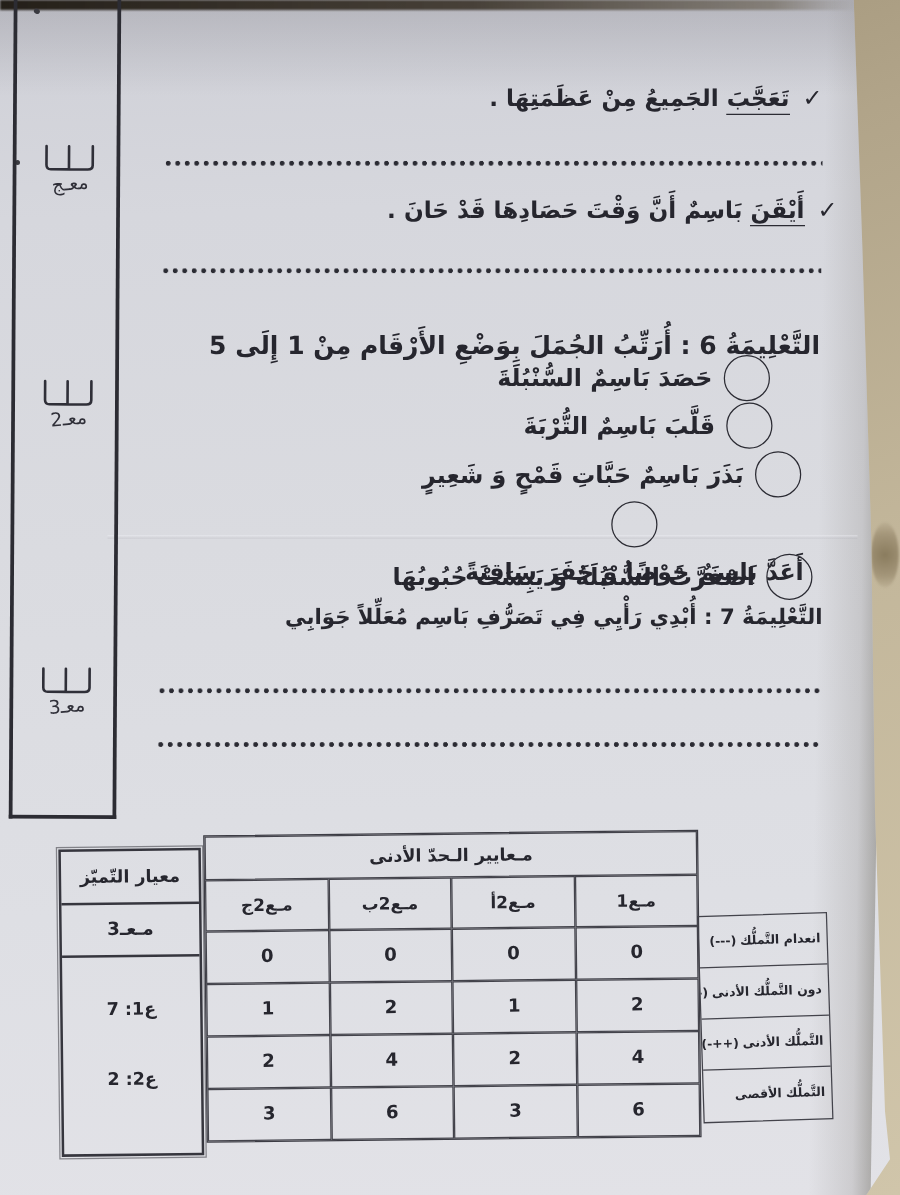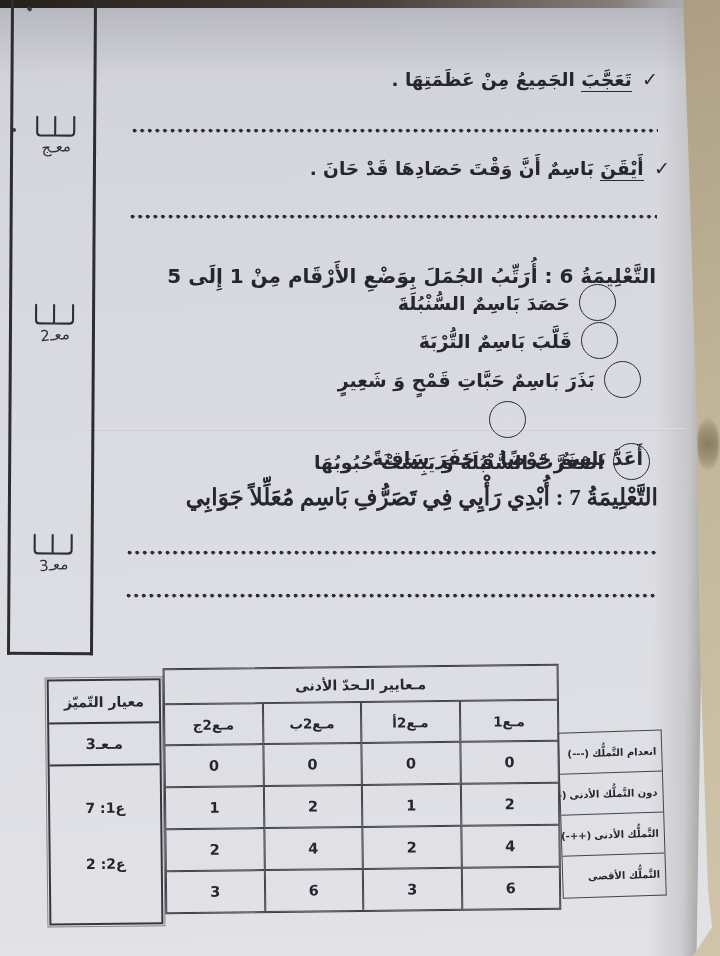--- a/index.html
+++ b/index.html
@@ -132,21 +132,21 @@
   </div>
   <div class="order-item ink" style="top:401px;right:77px;flex-direction:column;">
     <span class="circle"></span>
     <span>أَعَدَّ بَاسِمٌ حَوْضًا وَ حَفَرَ سَاقِيَةً</span>
   </div>
   <div class="order-item ink" style="top:443px;right:70px;">
     <span class="circle"></span>
     <span>اصْفَرَّتْ السُّنْبُلَةُ وَ يَبِسَتْ حُبُوبُهَا</span>
   </div>
 
-  <div class="instr ink" style="top:484px;right:62px;font-size:23px;font-family:Liberation Serif, serif;">التَّعْلِيمَةُ 7 : أُبْدِي رَأْيِي فِي تَصَرُّفِ بَاسِم مُعَلِّلاً جَوَابِي</div>
+  <div class="instr ink" style="top:484px;right:62px;font-size:17px;">التَّعْلِيمَةُ 7 : أُبْدِي رَأْيِي فِي تَصَرُّفِ بَاسِم مُعَلِّلاً جَوَابِي</div>
   <div class="dotline" style="top:550px;left:127px;width:531px;"></div>
   <div class="dotline" style="top:593px;left:126px;width:531px;"></div>
 
   <div class="rubric">
 
     <div class="exc-box">
       <div class="exc-head">معيار التّميّز</div>
       <div class="exc-sub">مـعـ3</div>
       <div class="exc-tall">
         <span>ع1: 7</span>

